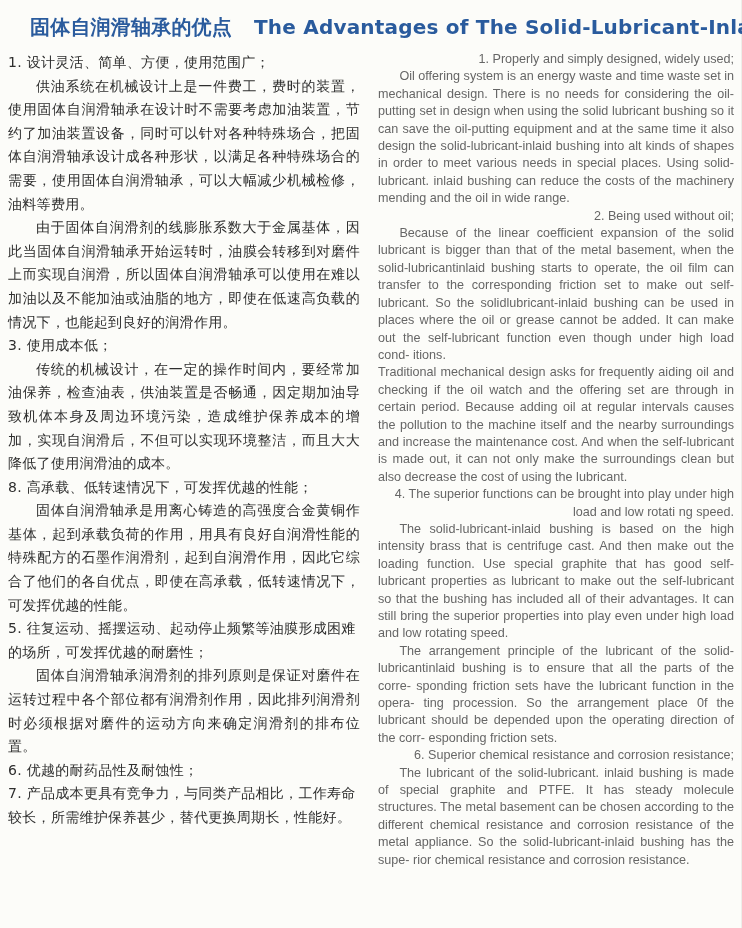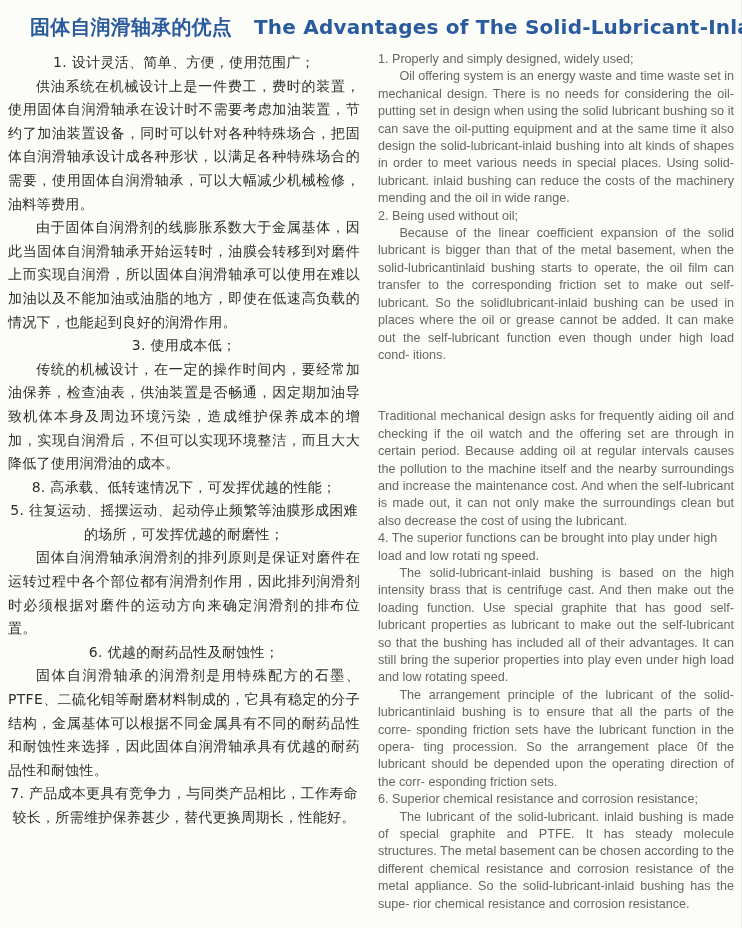--- a/index.html
+++ b/index.html
@@ -36,53 +36,53 @@
   }
   .col { box-sizing: border-box; }
   .col-zh {
     width: 352px;
     font-size: 14px;
     line-height: 23.6px;
     color: #2e2e2e;
     text-align: justify;
     letter-spacing: 0.3px;
   }
-  .col-zh .sec-heading { text-align: center; }
-  .col-zh .sec-body { text-indent: 2em; }
+  .col-zh .sec-heading { text-align: left; }
+  .col-zh .sec-body { text-indent: 2em; font-family: Liberation Serif, serif; }
   .col-en {
     width: 356px;
     font-family: "Liberation Sans", sans-serif;
     font-size: 12.6px;
     line-height: 17.4px;
     color: #666666;
     text-align: justify;
   }
-  .col-en .sec-heading { text-align: left; }
+  .col-en .sec-heading { text-align: right; }
   .col-en .sec-body { text-indent: 1.7em; }
-  .col-en .sec-body.no-indent { text-indent: 0; margin-top: 44px; }
+  .col-en .sec-body.no-indent { text-indent: 0; }
 </style>
 </head>
 <body>
 
 <div class="page">
   <h1 class="title">
     <span class="t-zh">固体自润滑轴承的优点</span><span class="t-en">The Advantages of The Solid-Lubricant-Inlaid Bushing</span>
   </h1>
   <div class="columns">
     <div class="col col-zh" id="col-zh">
         <div class="sec-heading">1. 设计灵活、简单、方便，使用范围广；</div>
         <div class="sec-body">供油系统在机械设计上是一件费工，费时的装置，使用固体自润滑轴承在设计时不需要考虑加油装置，节约了加油装置设备，同时可以针对各种特殊场合，把固体自润滑轴承设计成各种形状，以满足各种特殊场合的需要，使用固体自润滑轴承，可以大幅减少机械检修，油料等费用。</div>
         <div class="sec-body">由于固体自润滑剂的线膨胀系数大于金属基体，因此当固体自润滑轴承开始运转时，油膜会转移到对磨件上而实现自润滑，所以固体自润滑轴承可以使用在难以加油以及不能加油或油脂的地方，即使在低速高负载的情况下，也能起到良好的润滑作用。</div>
         <div class="sec-heading">3. 使用成本低；</div>
         <div class="sec-body">传统的机械设计，在一定的操作时间内，要经常加油保养，检查油表，供油装置是否畅通，因定期加油导致机体本身及周边环境污染，造成维护保养成本的增加，实现自润滑后，不但可以实现环境整洁，而且大大降低了使用润滑油的成本。</div>
         <div class="sec-heading">8. 高承载、低转速情况下，可发挥优越的性能；</div>
+        <div class="sec-body">固体自润滑轴承是用离心铸造的高强度合金黄铜作基体，起到承载负荷的作用，用具有良好自润滑性能的特殊配方的石墨作润滑剂，起到自润滑作用，因此它综合了他们的各自优点，即使在高承载，低转速情况下，可发挥优越的性能。</div>
         <div class="sec-heading">5. 往复运动、摇摆运动、起动停止频繁等油膜形成困难的场所，可发挥优越的耐磨性；</div>
         <div class="sec-body">固体自润滑轴承润滑剂的排列原则是保证对磨件在运转过程中各个部位都有润滑剂作用，因此排列润滑剂时必须根据对磨件的运动方向来确定润滑剂的排布位置。</div>
         <div class="sec-heading">6. 优越的耐药品性及耐蚀性；</div>
-        <div class="sec-body">固体自润滑轴承的润滑剂是用特殊配方的石墨、PTFE、二硫化钼等耐磨材料制成的，它具有稳定的分子结构，金属基体可以根据不同金属具有不同的耐药品性和耐蚀性来选择，因此固体自润滑轴承具有优越的耐药品性和耐蚀性。</div>
         <div class="sec-heading">7. 产品成本更具有竞争力，与同类产品相比，工作寿命较长，所需维护保养甚少，替代更换周期长，性能好。</div>
       </div>
     <div class="col col-en" id="col-en">
         <div class="sec-heading">1. Properly and simply designed, widely used;</div>
         <div class="sec-body">Oil offering system is an energy waste and time waste set in mechanical design. There is no needs for considering the oil-putting set in design when using the solid lubricant bushing so it can save the oil-putting equipment and at the same time it also design the solid-lubricant-inlaid bushing into alt kinds of shapes in order to meet various needs in special places. Using solid-lubricant. inlaid bushing can reduce the costs of the machinery mending and the oil in wide range.</div>
         <div class="sec-heading">2. Being used without oil;</div>
         <div class="sec-body">Because of the linear coefficient expansion of the solid lubricant is bigger than that of the metal basement, when the solid-lubricantinlaid bushing starts to operate, the oil film can transfer to the corresponding friction set to make out self-lubricant. So the solidlubricant-inlaid bushing can be used in places where the oil or grease cannot be added. It can make out the self-lubricant function even though under high load cond- itions.</div>
         <div class="sec-body no-indent">Traditional mechanical design asks for frequently aiding oil and checking if the oil watch and the offering set are through in certain period. Because adding oil at regular intervals causes the pollution to the machine itself and the nearby surroundings and increase the maintenance cost. And when the self-lubricant is made out, it can not only make the surroundings clean but also decrease the cost of using the lubricant.</div>
         <div class="sec-heading">4. The superior functions can be brought into play under high load and low rotati ng speed.</div>
         <div class="sec-body">The solid-lubricant-inlaid bushing is based on the high intensity brass that is centrifuge cast. And then make out the loading function. Use special graphite that has good self-lubricant properties as lubricant to make out the self-lubricant so that the bushing has included all of their advantages. It can still bring the superior properties into play even under high load and low rotating speed.</div>

